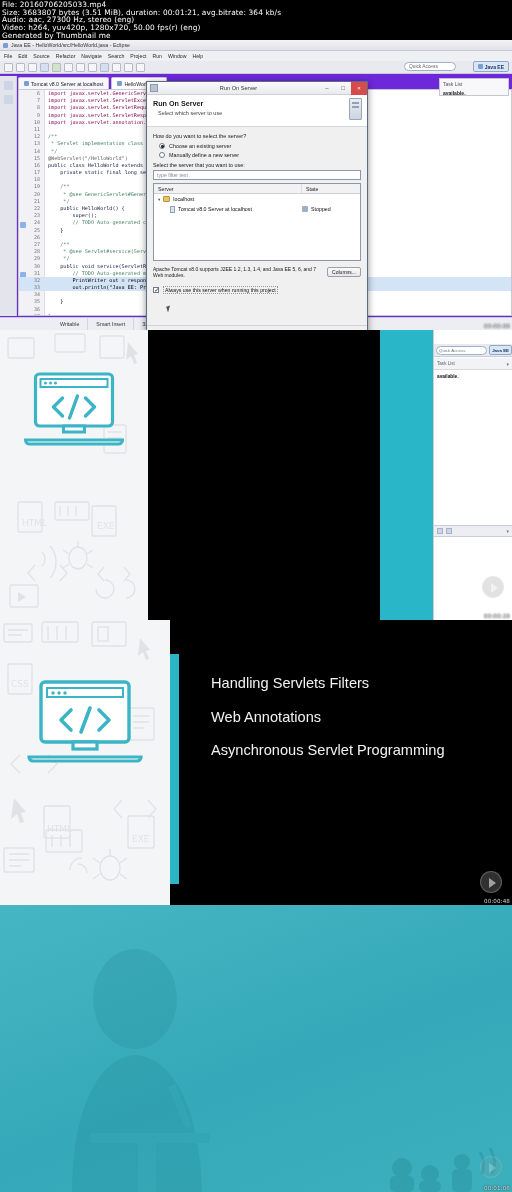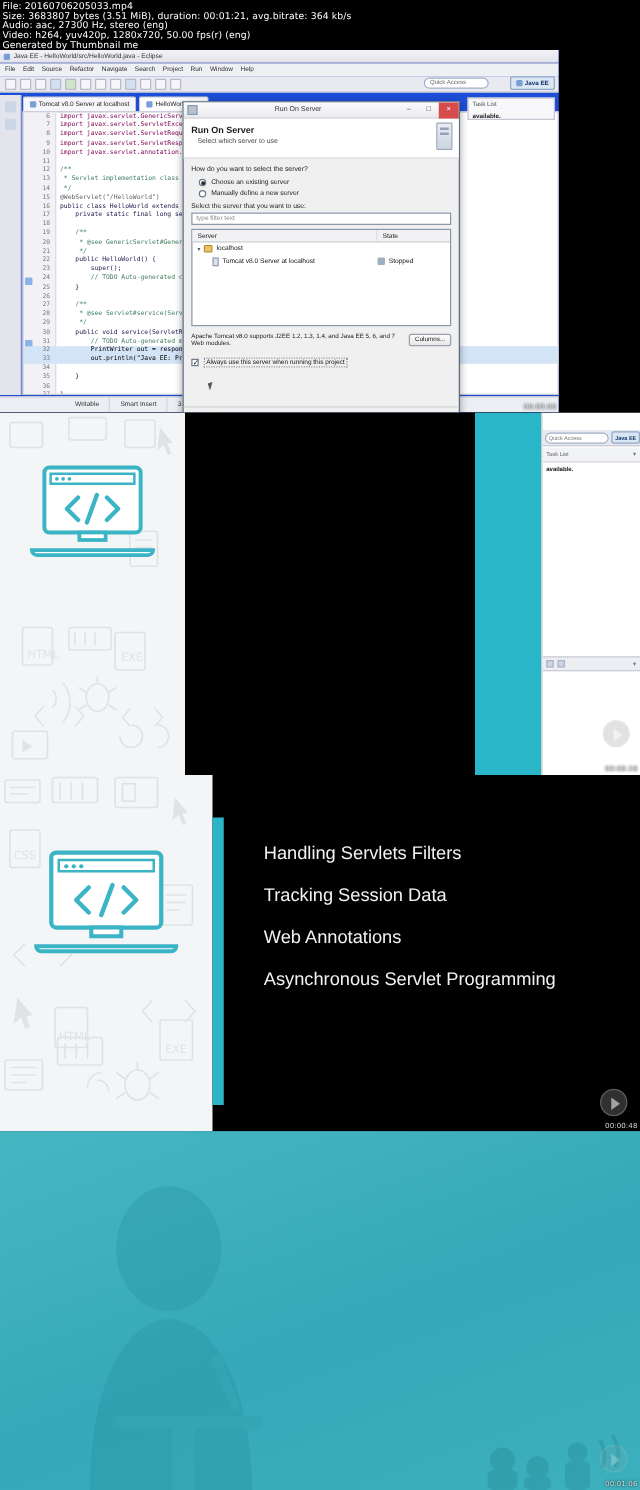--- a/index.html
+++ b/index.html
@@ -32,21 +32,21 @@
     background: rgba(160,160,160,.30);
     border: 1px solid rgba(255,255,255,.22);
   }
   .playmark:after {
     content: ""; position: absolute; left: 8px; top: 6px;
     border-left: 7px solid rgba(255,255,255,.55);
     border-top: 5px solid transparent; border-bottom: 5px solid transparent;
   }
 
   
-  #f1 { left: 0; top: 40px; width: 447px; height: 290px; background: #1d4ed8; }
+  #f1 { left: 0; top: 40px; width: 512px; height: 290px; background: #6d28d9; }
   .ide-titlebar {
     position: absolute; left: 0; top: 0; width: 100%; height: 11px;
     background: linear-gradient(#f3f3f7,#e2e2ea); border-bottom: 1px solid #c7c7d2;
     display: flex; align-items: center; padding-left: 3px;
   }
   .ide-titlebar .tt { font-size: 5.3px; color: #333; }
   .ide-menubar {
     position: absolute; left: 0; top: 11px; width: 100%; height: 10px;
     background: #eff0f4; display: flex; align-items: center; gap: 6px; padding-left: 4px;
   }
@@ -623,21 +623,20 @@
         <path d="M46 32 l-10 10 10 10M74 32 l10 10 -10 10M65 30 l-9 24" stroke="#3bb4c6" stroke-width="3.6" fill="none" stroke-linecap="round" stroke-linejoin="round"></path>
         <path d="M4 79 h112 a4 4 0 0 1 -4 4 H8 a4 4 0 0 1 -4 -4z" fill="#fff" stroke="#3bb4c6" stroke-width="3.2"></path>
         <rect x="48" y="64" width="24" height="7" fill="#fff" stroke="#3bb4c6" stroke-width="3.2"></rect>
       </svg>
     </div>
 
     <div class="accent-bar" style="left:170px; top:34px; width:9px; height:230px"></div>
 
     <ul class="bullets">
       <li>Handling Servlets Filters</li>
-      <li>Tracking Session Data</li>
       <li>Web Annotations</li>
       <li>Asynchronous Servlet Programming</li>
     </ul>
 
     <div class="playmark" style="right:10px; bottom:12px"></div>
     <div class="tstamp">00:00:48</div>
   </div>
 
   <div class="frame" id="f4">
     <div class="tealbg"></div>

